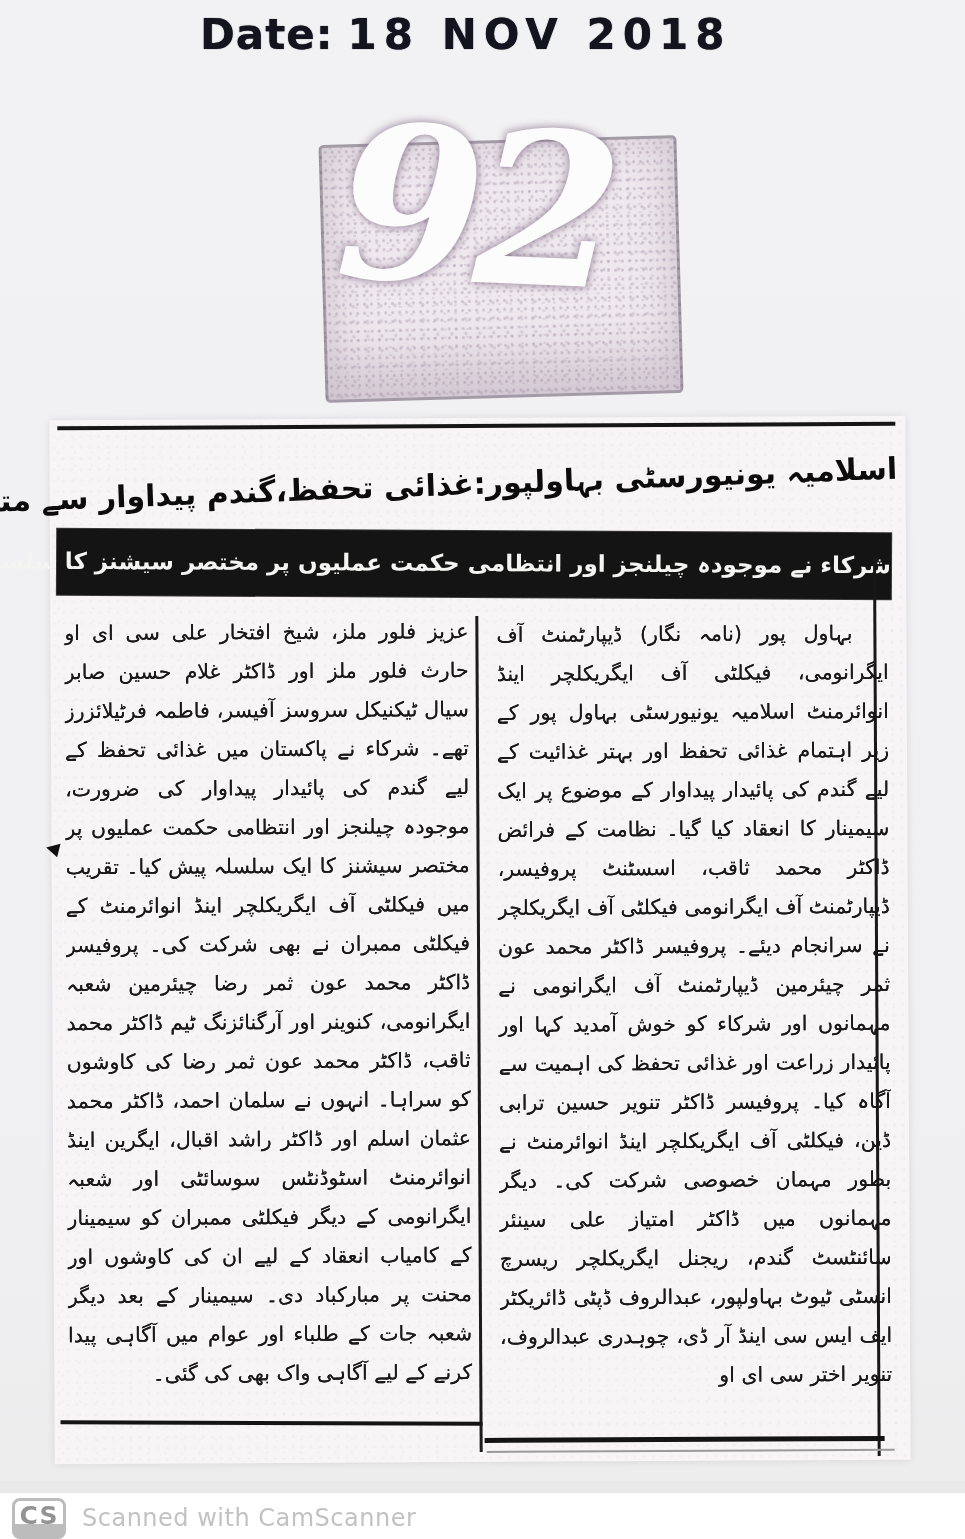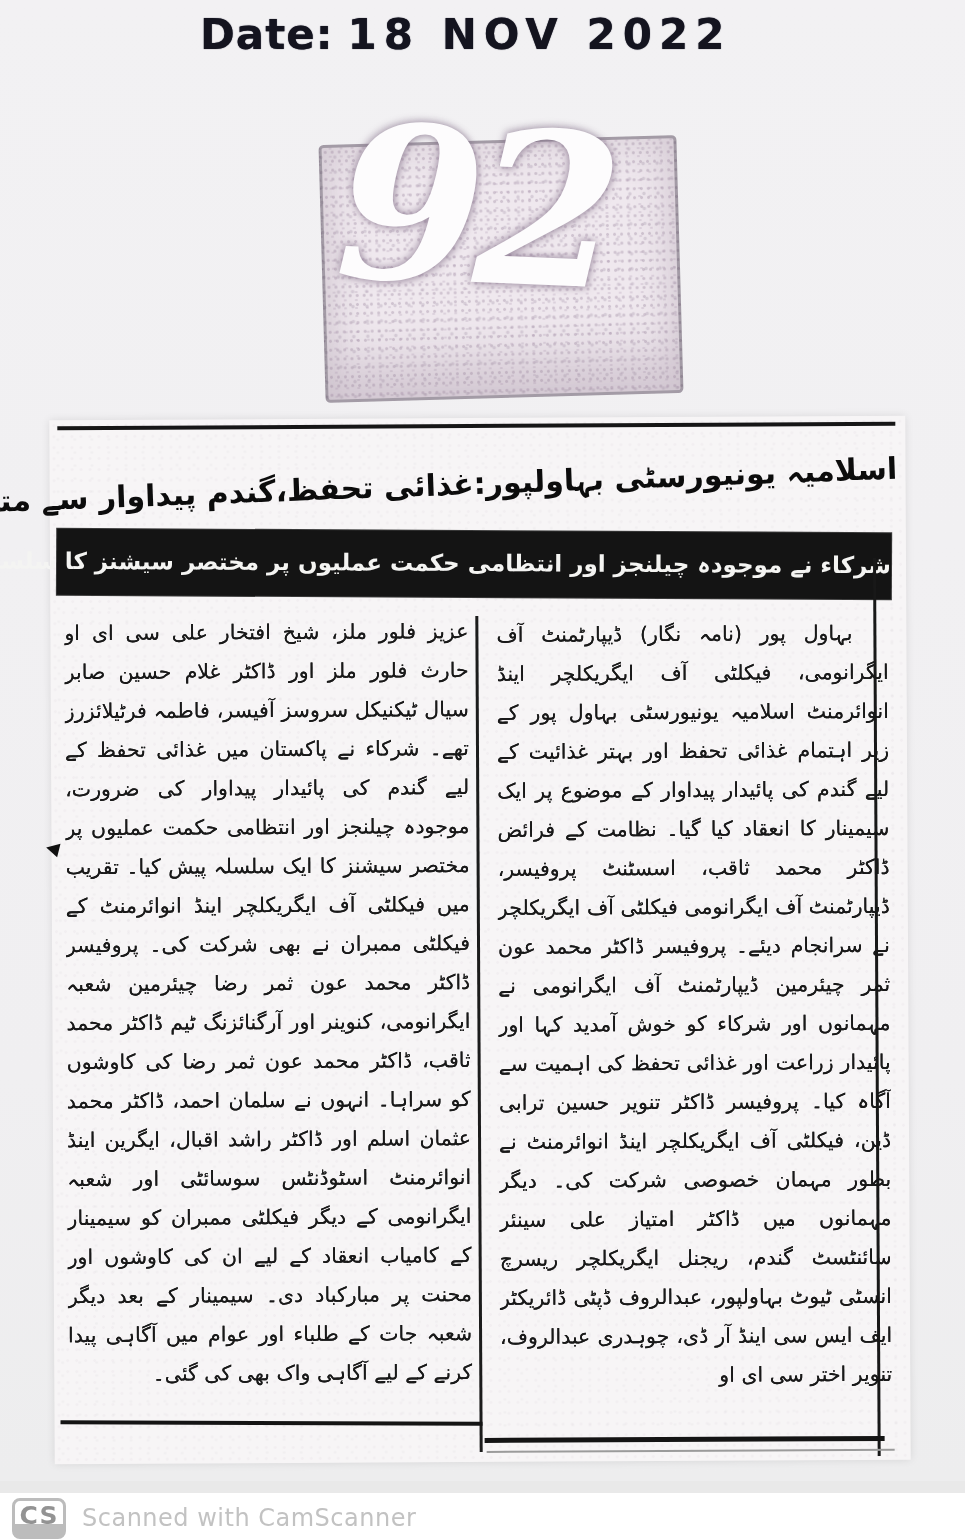--- a/index.html
+++ b/index.html
@@ -115,21 +115,21 @@
     position:absolute;left:82px;top:0;height:46px;line-height:50px;
     color:#c2c2c2;font-size:24px;letter-spacing:0.5px;white-space:nowrap;
   }
 </style>
 </head>
 <body>
 
 <div class="canvas">
 
   <div class="date-stamp">
-    <span>Date:</span><span class="val">18 NOV 2022</span>
+    <span>Date:</span><span class="val">18 NOV 2018</span>
   </div>
 
   <div class="num-stamp">
     <span class="digits">92</span>
   </div>
 
   <div class="clipping">
     <div class="rule-top"></div>
 
     <div class="headline">اسلامیہ یونیورسٹی بہاولپور:غذائی تحفظ،گندم پیداوار سے متعلق سیمینار</div>

